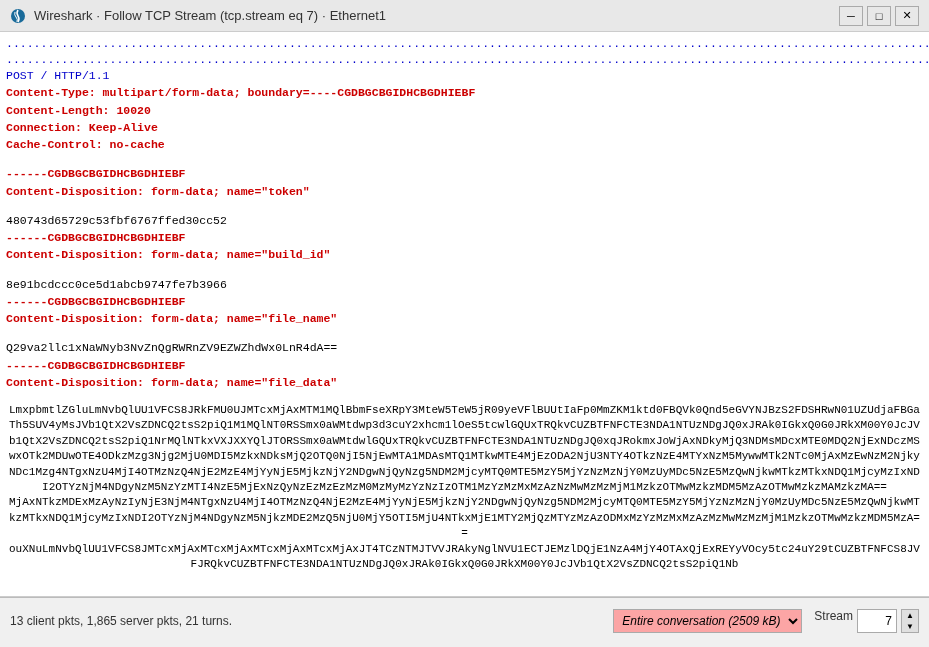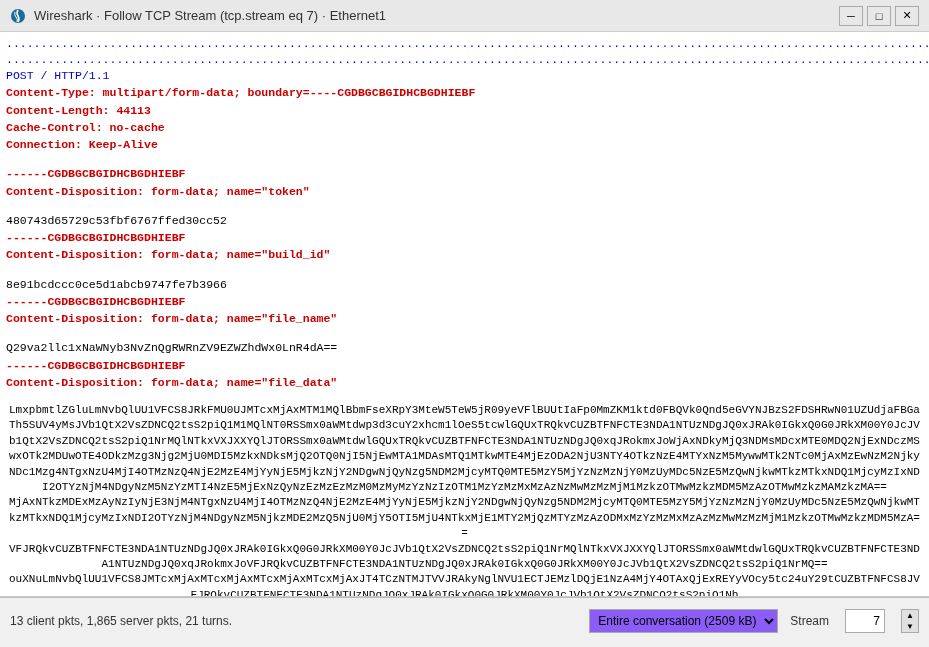--- a/index.html
+++ b/index.html
@@ -101,27 +101,28 @@
       gap: 6px;
     }
     .dropdown-label {
       font-size: 12px;
       color: #333;
     }
     select {
       font-size: 12px;
       padding: 2px 4px;
       border: 1px solid #aaa;
-      background: #8b5cf6;
+      background: #fca5a5;
       height: 24px;
+      font-style: italic;
     }
     .stream-group {
       display: flex;
-      align-items: center;
-      gap: 16px;
+      align-items: flex-start;
+      gap: 4px;
     }
     .stream-label {
       font-size: 12px;
       color: #333;
     }
     .stream-input {
       width: 40px;
       font-size: 12px;
       border: 1px solid #aaa;
       padding: 2px 4px;
@@ -162,42 +163,41 @@
     <button class="title-btn">─</button>
     <button class="title-btn">□</button>
     <button class="title-btn close">✕</button>
   </div>
 </div>
 
 <div class="content-area">
   <div class="dotted-line">...............................................................................................................................................................................</div>
   <div class="dotted-line">...............................................................................................................................................................................POST / HTTP/1.1</div>
   <div class="header-line">Content-Type: multipart/form-data; boundary=----CGDBGCBGIDHCBGDHIEBF</div>
-  <div class="header-line">Content-Length: 44113</div>
+  <div class="header-line">Content-Length: 10020</div>
+  <div class="header-line">Connection: Keep-Alive</div>
   <div class="header-line">Cache-Control: no-cache</div>
-  <div class="header-line">Connection: Keep-Alive</div>
   <div class="empty-line"></div>
   <div class="header-line">------CGDBGCBGIDHCBGDHIEBF</div>
   <div class="header-line">Content-Disposition: form-data; name="token"</div>
   <div class="empty-line"></div>
   <div class="normal-line">480743d65729c53fbf6767ffed30cc52</div>
   <div class="header-line">------CGDBGCBGIDHCBGDHIEBF</div>
   <div class="header-line">Content-Disposition: form-data; name="build_id"</div>
   <div class="empty-line"></div>
   <div class="normal-line">8e91bcdccc0ce5d1abcb9747fe7b3966</div>
   <div class="header-line">------CGDBGCBGIDHCBGDHIEBF</div>
   <div class="header-line">Content-Disposition: form-data; name="file_name"</div>
   <div class="empty-line"></div>
   <div class="normal-line">Q29va2llc1xNaWNyb3NvZnQgRWRnZV9EZWZhdWx0LnR4dA==</div>
   <div class="header-line">------CGDBGCBGIDHCBGDHIEBF</div>
   <div class="header-line">Content-Disposition: form-data; name="file_data"</div>
   <div class="empty-line"></div>
   <div class="data-block">LmxpbmtlZGluLmNvbQlUU1VFCS8JRkFMU0UJMTcxMjAxMTM1MQlBbmFseXRpY3MteW5TeW5jR09yeVFlBUUtIaFp0MmZKM1ktd0FBQVk0Qnd5eGVYNJBzS2FDSHRwN01UZUdjaFBGaTh5SUV4yMsJVb1QtX2VsZDNCQ2tsS2piQ1M1MQlNT0RSSmx0aWMtdwp3d3cuY2xhcm1lOeS5tcwlGQUxTRQkvCUZBTFNFCTE3NDA1NTUzNDgJQ0xJRAk0IGkxQ0G0JRkXM00Y0JcJVb1QtX2VsZDNCQ2tsS2piQ1NrMQlNTkxVXJXXYQlJTORSSmx0aWMtdwlGQUxTRQkvCUZBTFNFCTE3NDA1NTUzNDgJQ0xqJRokmxJoWjAxNDkyMjQ3NDMsMDcxMTE0MDQ2NjExNDczMSwxOTk2MDUwOTE4ODkzMzg3Njg2MjU0MDI5MzkxNDksMjQ2OTQ0NjI5NjEwMTA1MDAsMTQ1MTkwMTE4MjEzODA2NjU3NTY4OTkzNzE4MTYxNzM5MywwMTk2NTc0MjAxMzEwNzM2NjkyNDc1Mzg4NTgxNzU4MjI4OTMzNzQ4NjE2MzE4MjYyNjE5MjkzNjY2NDgwNjQyNzg5NDM2MjcyMTQ0MTE5MzY5MjYzNzMzNjY0MzUyMDc5NzE5MzQwNjkwMTkzMTkxNDQ1MjcyMzIxNDI2OTYzNjM4NDgyNzM5NzYzMTI4NzE5MjExNzQyNzEzMzEzMzM0MzMyMzYzNzIzOTM1MzYzMzMxMzAzNzMwMzMzMjM1MzkzOTMwMzkzMDM5MzAzOTMwMzkzMAMzkzMA==</div>
   <div class="data-block">MjAxNTkzMDExMzAyNzIyNjE3NjM4NTgxNzU4MjI4OTMzNzQ4NjE2MzE4MjYyNjE5MjkzNjY2NDgwNjQyNzg5NDM2MjcyMTQ0MTE5MzY5MjYzNzMzNjY0MzUyMDc5NzE5MzQwNjkwMTkzMTkxNDQ1MjcyMzIxNDI2OTYzNjM4NDgyNzM5NjkzMDE2MzQ5NjU0MjY5OTI5MjU4NTkxMjE1MTY2MjQzMTYzMzAzODMxMzYzMzMxMzAzMzMwMzMzMjM1MzkzOTMwMzkzMDM5MzA==</div>
-  <div class="data-block">VFJRQkvCUZBTFNFCTE3NDA1NTUzNDgJQ0xJRAk0IGkxQ0G0JRkXM00Y0JcJVb1QtX2VsZDNCQ2tsS2piQ1NrMQlNTkxVXJXXYQlJTORSSmx0aWMtdwlGQUxTRQkvCUZBTFNFCTE3NDA1NTUzNDgJQ0xqJRokmxJoVFJRQkvCUZBTFNFCTE3NDA1NTUzNDgJQ0xJRAk0IGkxQ0G0JRkXM00Y0JcJVb1QtX2VsZDNCQ2tsS2piQ1NrMQ==</div>
   <div class="data-block">ouXNuLmNvbQlUU1VFCS8JMTcxMjAxMTcxMjAxMTcxMjAxMTcxMjAxJT4TCzNTMJTVVJRAkyNglNVU1ECTJEMzlDQjE1NzA4MjY4OTAxQjExREYyVOcy5tc24uY29tCUZBTFNFCS8JVFJRQkvCUZBTFNFCTE3NDA1NTUzNDgJQ0xJRAk0IGkxQ0G0JRkXM00Y0JcJVb1QtX2VsZDNCQ2tsS2piQ1Nb</div>
 
 </div>
 
 <div class="bottom-bar">
   <span class="status-text">13 client pkts, 1,865 server pkts, 21 turns.</span>
   <div class="spacer"></div>
   <div class="dropdown-group">
     <select>
       <option>Entire conversation (2509 kB)</option>

